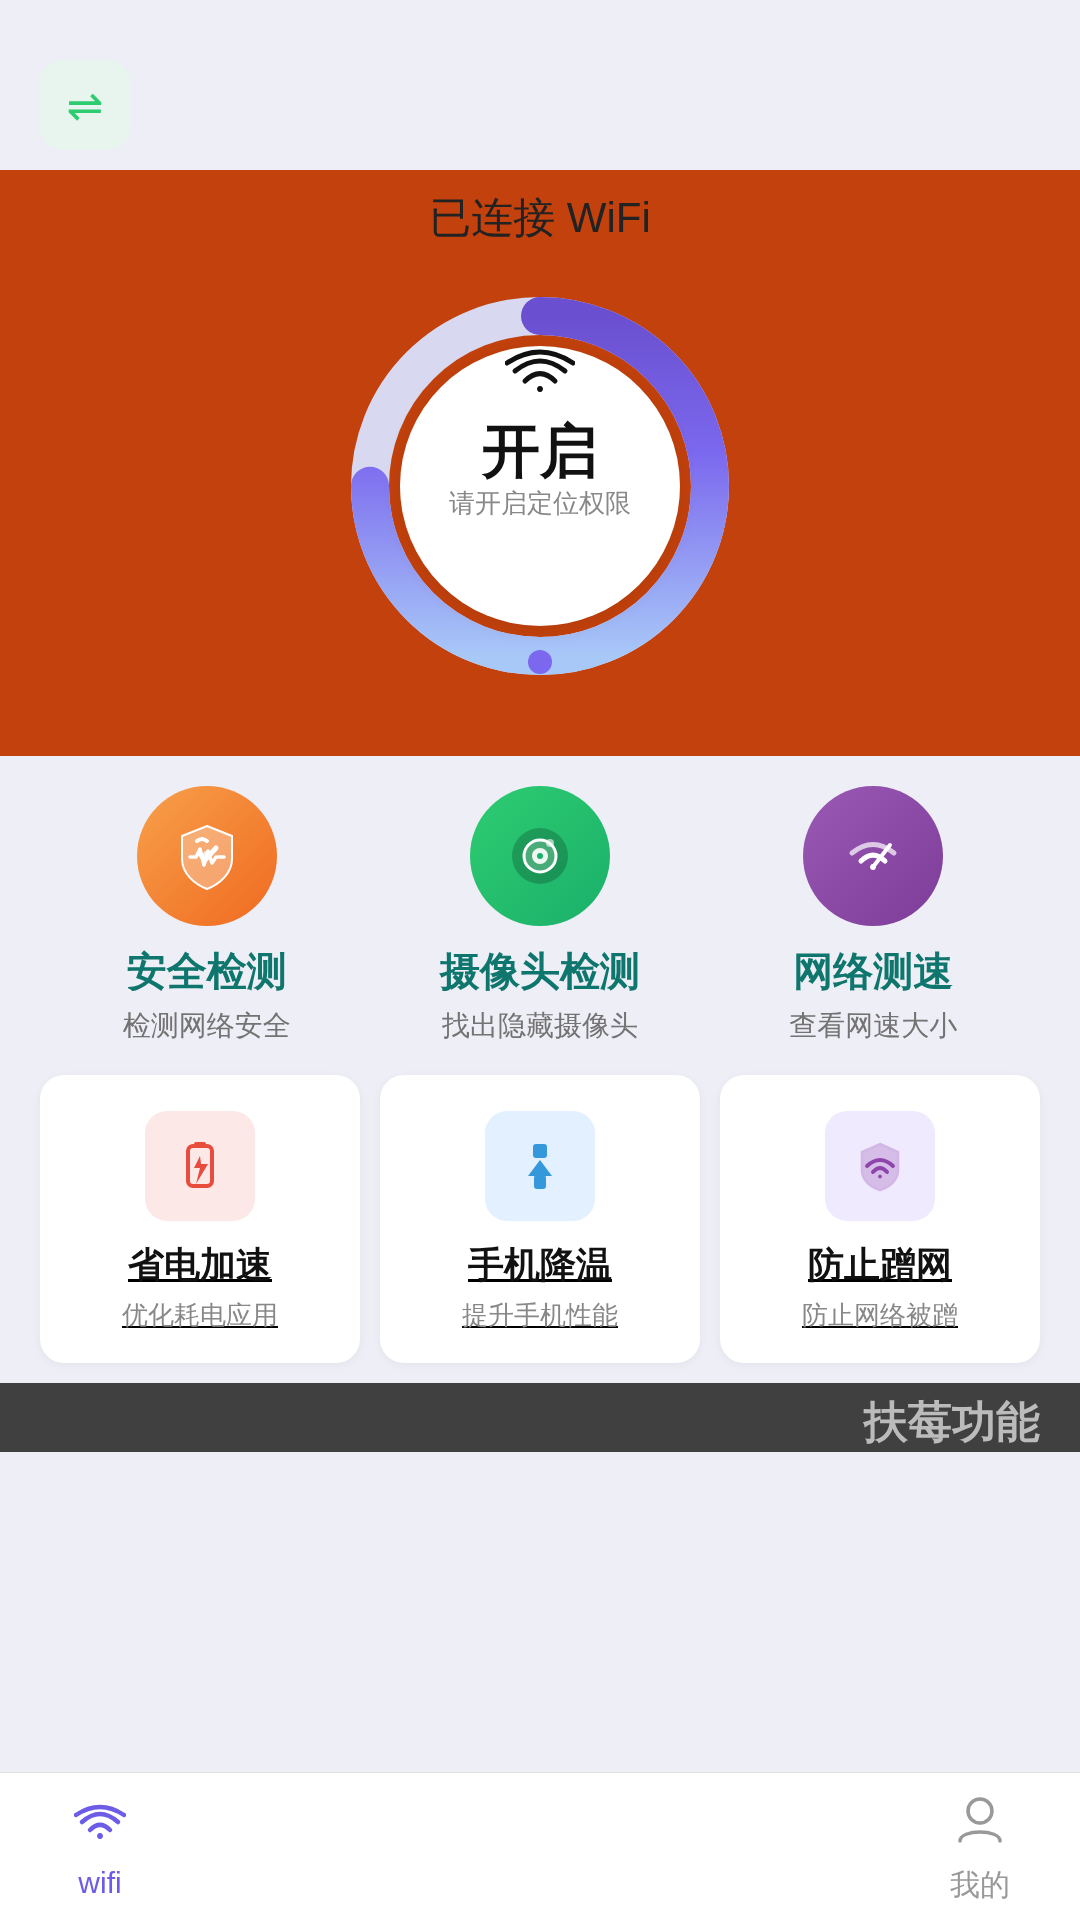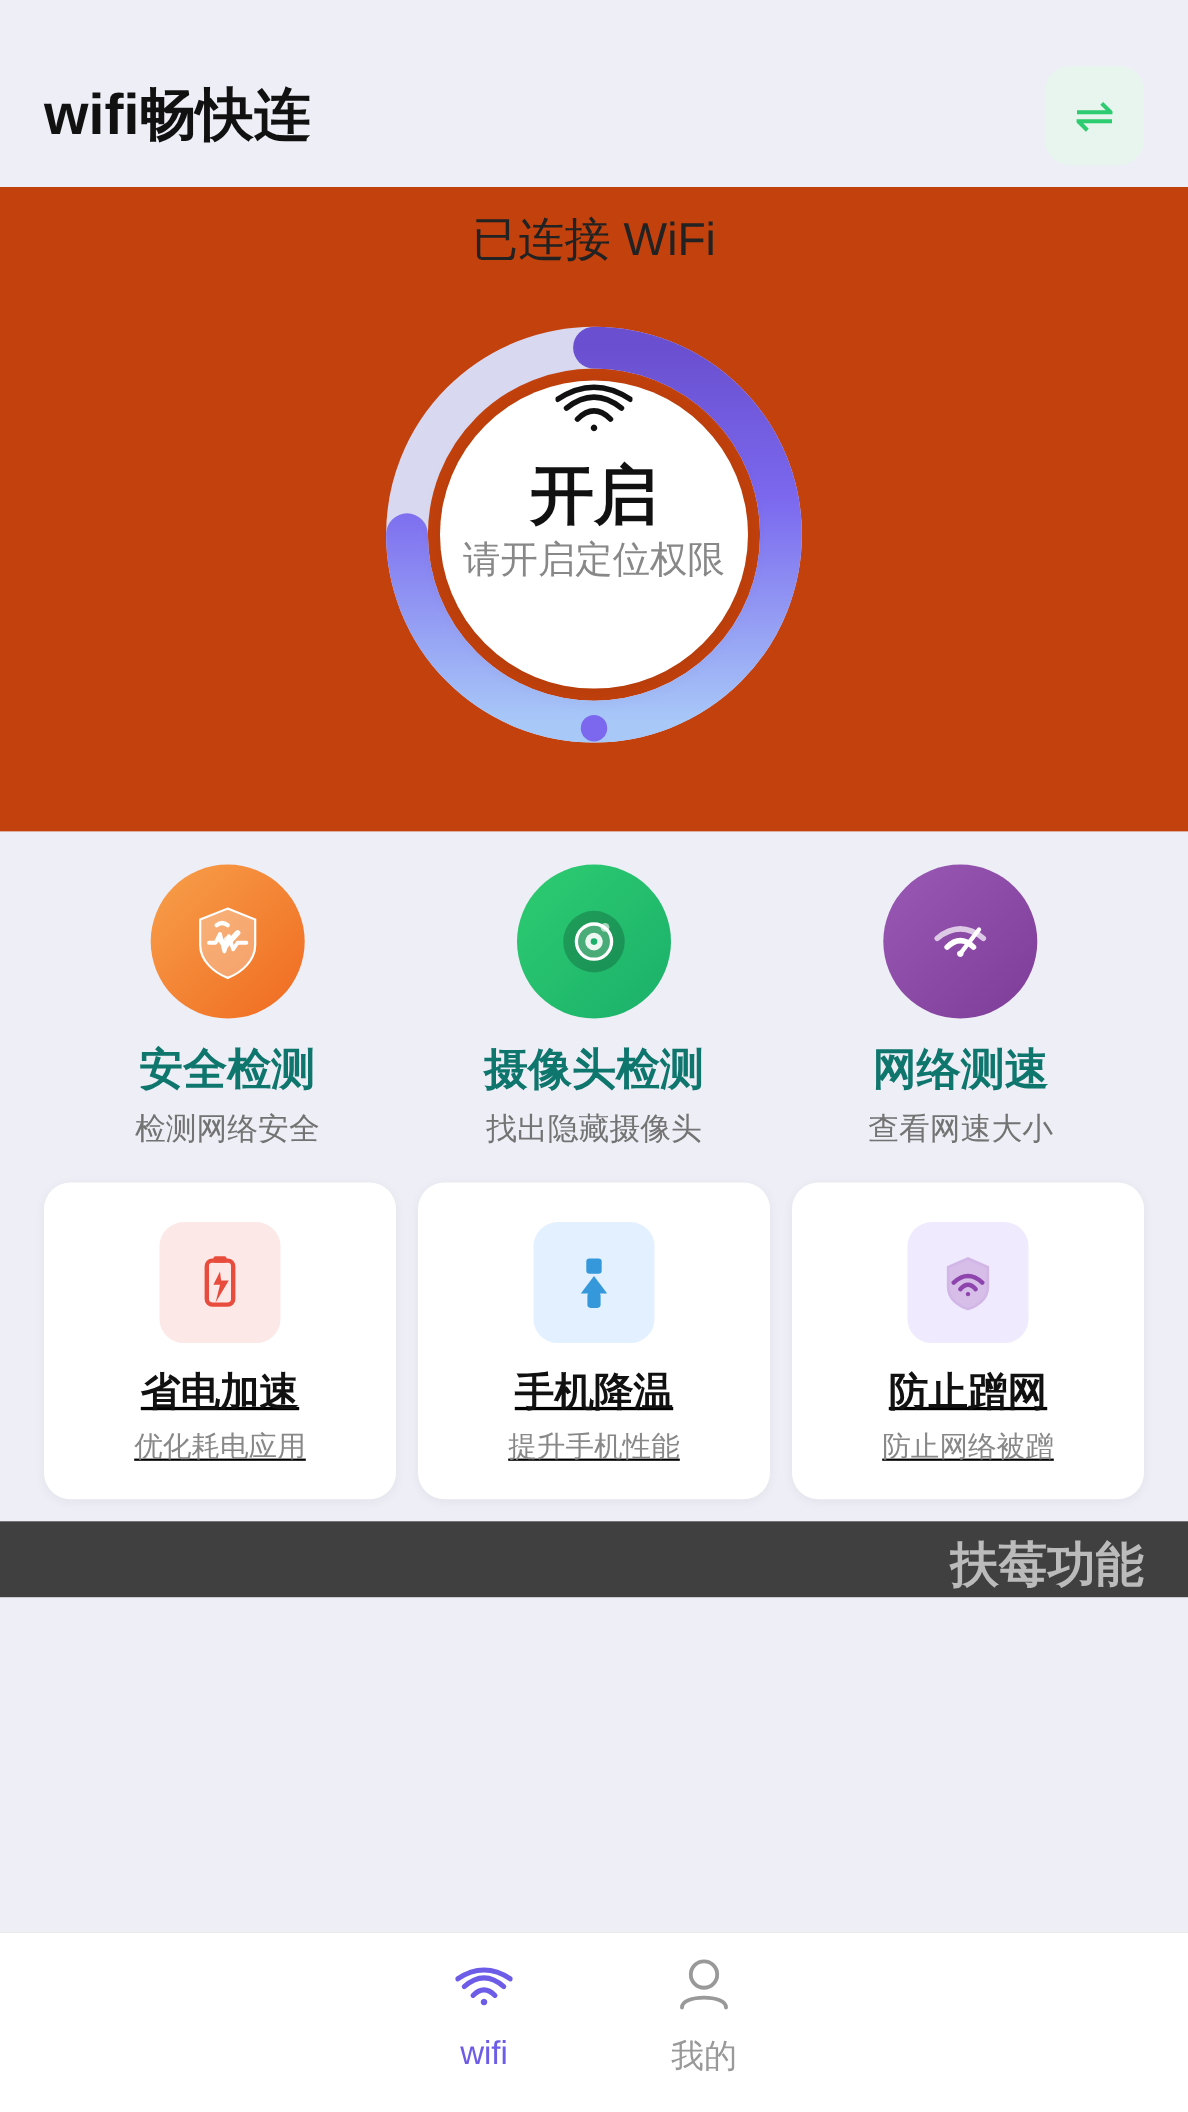--- a/index.html
+++ b/index.html
@@ -87,21 +87,21 @@
       color: #222;
       margin-bottom: 8px;
     }
     .open-text {
       font-size: 58px;
       font-weight: 700;
       color: #111;
       line-height: 1;
     }
     .sub-text {
-      font-size: 34px;
+      font-size: 26px;
       color: #888;
       margin-top: 6px;
     }
 
     
     .features-top {
       display: flex;
       justify-content: space-around;
       padding: 30px 40px 10px;
       background: #eeeef6;
@@ -197,23 +197,23 @@
 
     
     .bottom-nav {
       position: fixed;
       bottom: 0;
       left: 0;
       width: 1080px;
       background: white;
       border-top: 1px solid #e0e0e0;
       display: flex;
-      justify-content: center;
-      align-items: center;
-      padding: 20px 0 30px;
+      justify-content: space-between;
+      align-items: center;
+      padding: 20px 0 14px;
     }
     .nav-item {
       display: flex;
       flex-direction: column;
       align-items: center;
       gap: 8px;
       min-width: 200px;
     }
     .nav-icon {
       font-size: 50px;
@@ -229,21 +229,20 @@
       color: #6c5ce7;
     }
 
     
     .nav-spacer { height: 130px; }
   </style>
 </head>
 <body>
 
 <div class="header">
-  <span class="header-title">wifi畅快连</span>
   <div class="header-icon-btn">
     <span class="transfer-icon">⇌</span>
   </div>
 </div>
 
 <div class="hero">
   <span class="connected-text">已连接 WiFi</span>
 
   <div class="donut-container">
     <svg class="donut-svg" viewBox="0 0 420 420">

